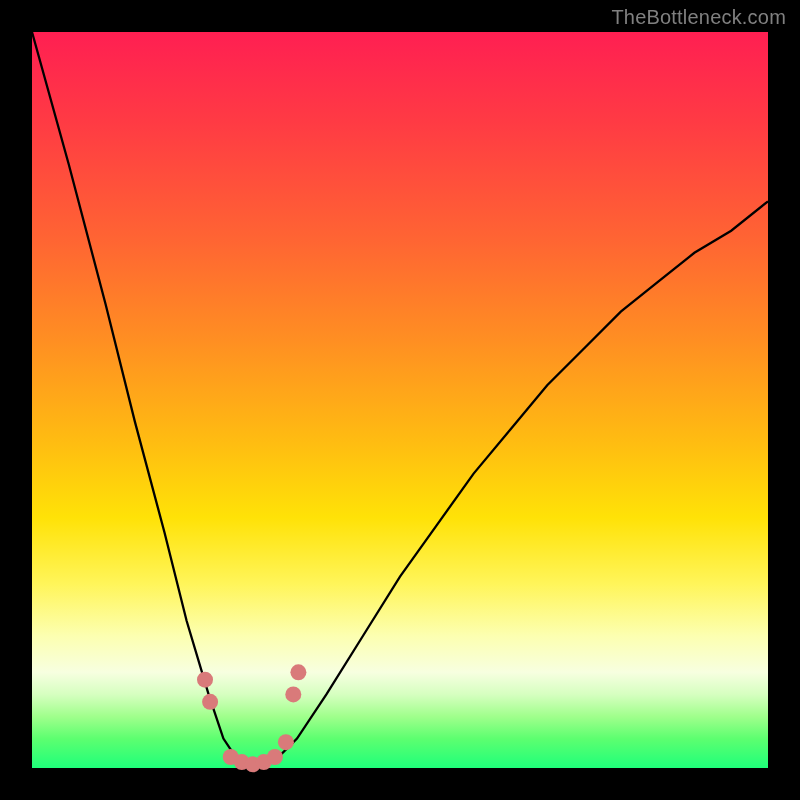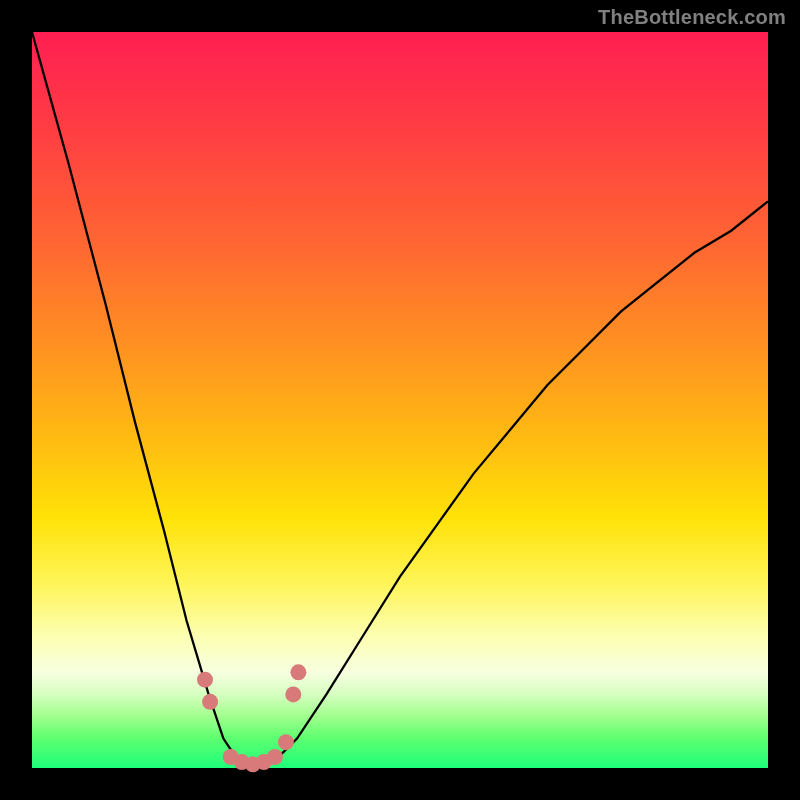--- a/index.html
+++ b/index.html
@@ -39,21 +39,21 @@
       #5dff70 96%,
       #1fff7a 100%
     );
   }
   .watermark {
     position: absolute;
     top: 6px;
     right: 14px;
     color: #808080;
     font-size: 20px;
-    font-weight: 700;
+    font-weight: 400;
     letter-spacing: 0.2px;
     z-index: 10;
   }
   svg.curves {
     position: absolute;
     left: 32px;
     top: 32px;
     width: 736px;
     height: 736px;
     overflow: visible;

